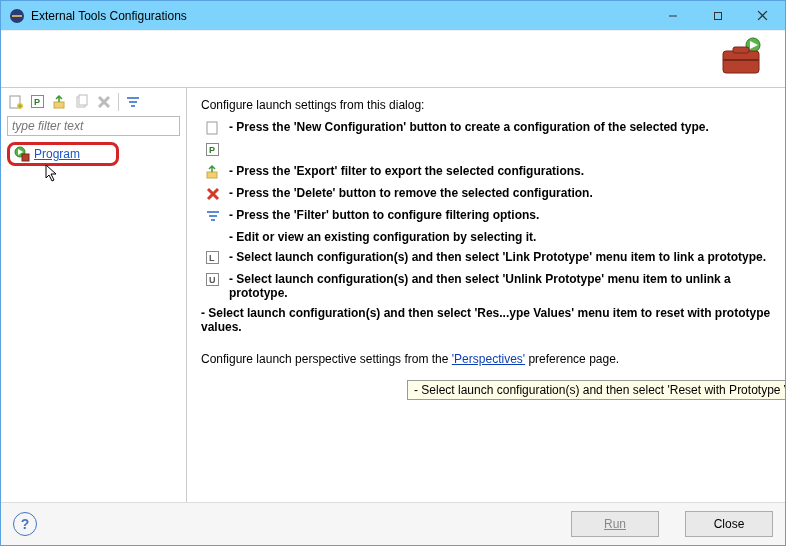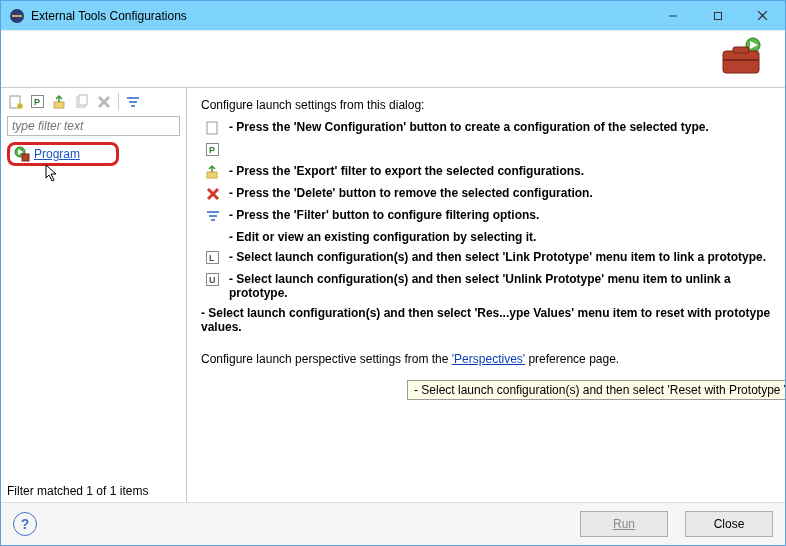--- a/index.html
+++ b/index.html
@@ -147,21 +147,21 @@
   }
   .help-btn {
     width:24px; height:24px;
     border:1.5px solid #4773c4;
     border-radius:50%;
     color:#4773c4;
     font-weight:bold;
     display:flex; align-items:center; justify-content:center;
     font-size:14px;
   }
-  .right-buttons { display:flex; gap:17px; }
+  .right-buttons { display:flex; gap:26px; }
   .dlg-btn {
     min-width:88px; height:26px;
     border:1px solid #adadad;
     background:#e9e9e9;
     display:flex; align-items:center; justify-content:center;
     font-size:12px;
   }
   .dlg-btn.disabled { color:#8a8a8a; text-decoration:underline dotted transparent; }
   
   .svg-small { width:16px; height:16px; }
@@ -263,21 +263,20 @@
             <rect x="8" y="8" width="7" height="7" fill="#b5412d" stroke="#7a2619"></rect>
           </svg>
           <span class="lbl">Program</span>
         </div>
         <div class="cursor">
           <svg width="16" height="20" viewBox="0 0 16 20">
               <path d="M1 1 L1 14 L4 11 L7 17 L9 16 L6 10 L11 10 Z" fill="#fff" stroke="#000" stroke-width="1"></path>
             </svg>
         </div>
       </div>
-      <div class="left-status">Filter matched 1 of 1 items</div>
     </div>
 
     <div class="right-pane">
       <div class="instr-title">Configure launch settings from this dialog:</div>
 
       <div class="instr-line">
         <div class="instr-icon">
             <svg class="svg-small" viewBox="0 0 16 16">
               <rect x="2" y="2" width="10" height="12" fill="#fff" stroke="#999"></rect>
             </svg>

